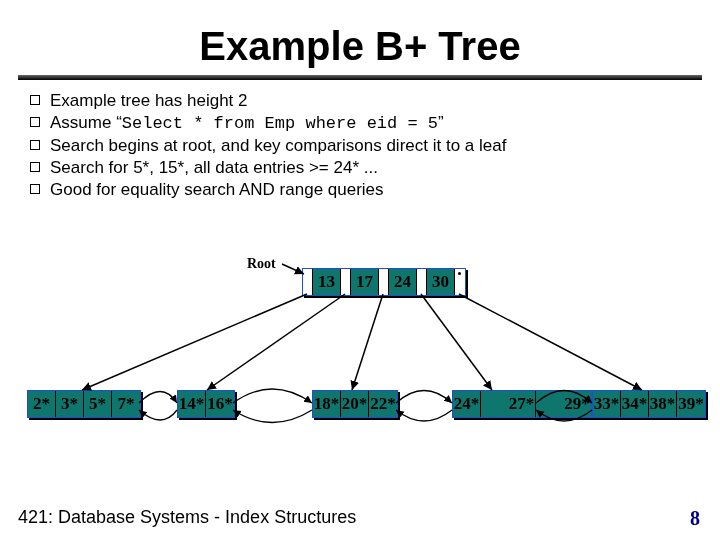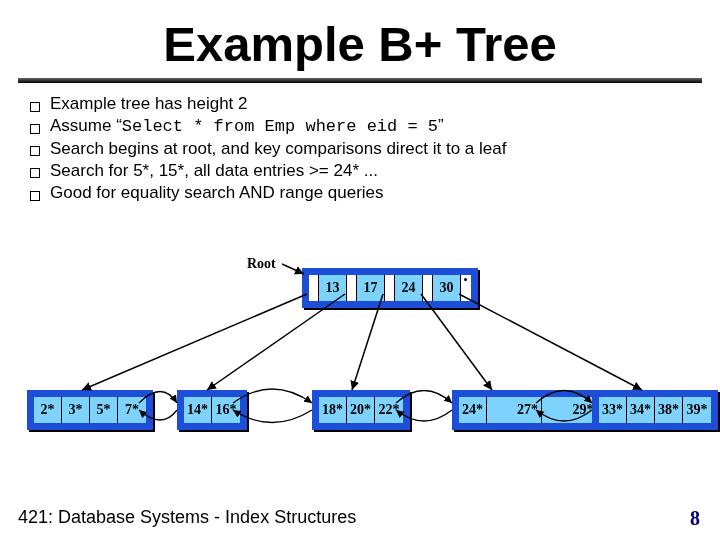--- a/index.html
+++ b/index.html
@@ -7,37 +7,37 @@
     margin: 0;
     width: 720px;
     height: 540px;
     background: #fff;
     font-family: "Comic Sans MS", "Comic Sans", cursive, sans-serif;
     color: #000;
     position: relative;
     overflow: hidden;
   }
   .title {
-    font-size: 49px;
+    font-size: 40px;
     font-weight: bold;
     text-align: center;
-    padding-top: 16px;
+    padding-top: 24px;
   }
   .rule {
     margin: 6px 18px 0 18px;
     height: 5px;
     background: linear-gradient(#666, #000);
   }
   .bullets {
     margin: 10px 30px 0 30px;
     font-size: 17px;
   }
   .bline {
     display: flex;
-    align-items: center;
+    align-items: flex-start;
     margin: 0 0;
     line-height: 1.25;
   }
   .bmark {
     width: 10px; height: 10px;
     border: 1.5px solid #000;
     margin-top: 5px;
     margin-right: 10px;
     flex: none;
   }
@@ -49,26 +49,26 @@
   }
   .label-root {
     position: absolute;
     font-weight: bold;
     font-size: 14px;
     font-family: "Times New Roman", serif;
   }
   .node {
     position: absolute;
     display: flex;
-    border: 7px solid #1d4ed8;
-    background: #7dd3fc;
+    border: 1px solid #1d4ed8;
+    background: #0f766e;
     box-shadow: 2px 2px 0 #000;
     font-family: "Times New Roman", serif;
     font-weight: bold;
-    font-size: 14px;
+    font-size: 17px;
   }
   .cell {
     width: 28px; height: 26px;
     border-right: 1px solid #000;
     display: flex;
     align-items: center;
     justify-content: center;
   }
   .pcell {
     width: 10px; height: 26px;

